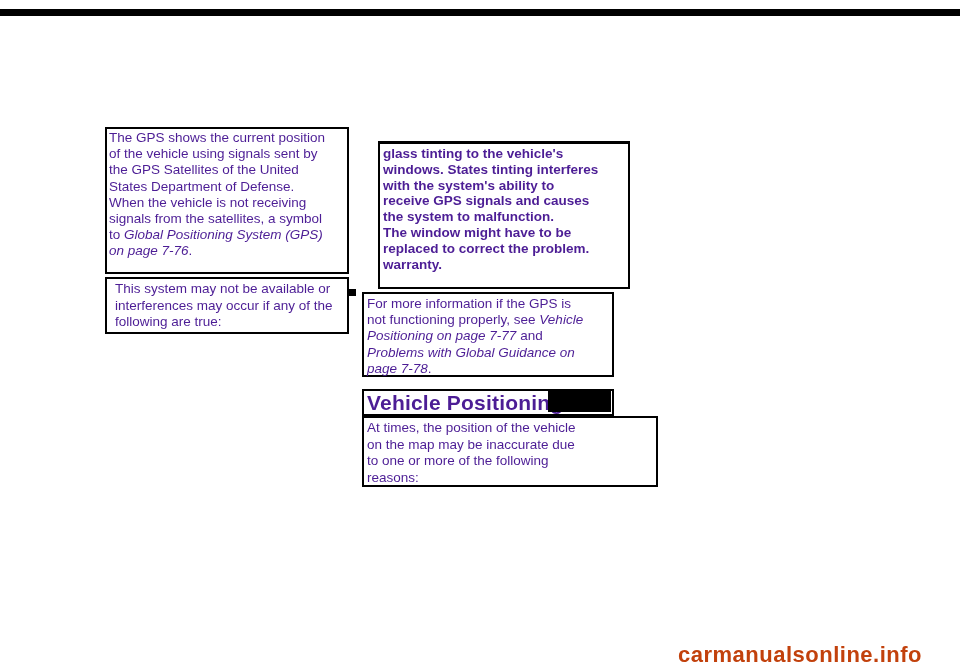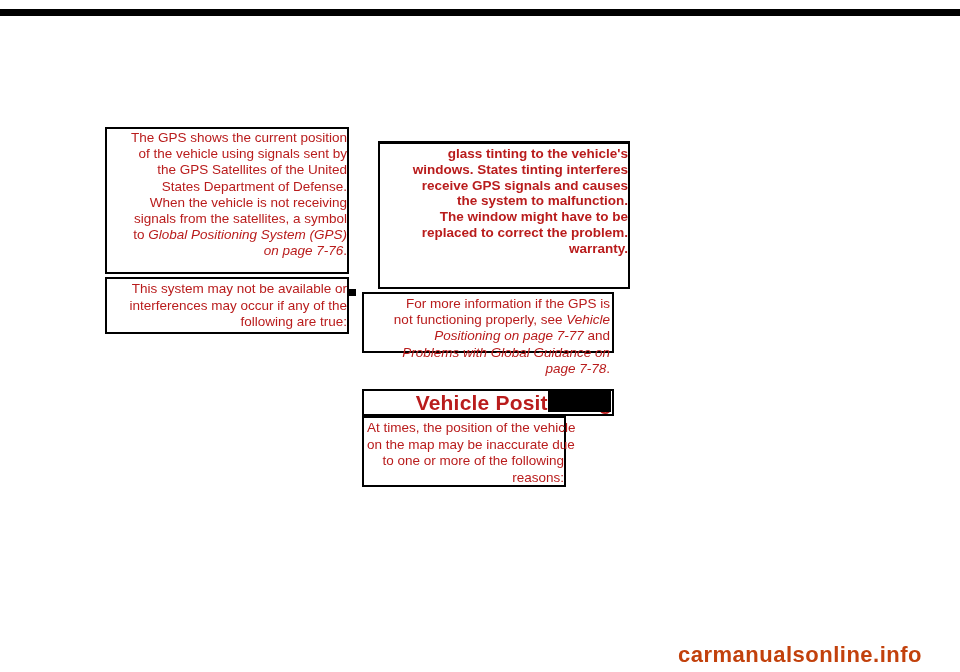--- a/index.html
+++ b/index.html
@@ -17,49 +17,48 @@
     background: #000000;
   }
 
   .tbox {
     position: absolute;
     background: #ffffff;
     border: 2px solid #000000;
     box-sizing: border-box;
     font-size: 13.5px;
     line-height: 16.2px;
-    color: #b91c1c;
-    text-align: right;
+    color: #4c1d95;
   }
   .tbox .line { white-space: nowrap; }
   .tbox em { font-style: italic; }
 
   
   .box-gps-desc      { left: 105px; top: 127px; width: 244px; height: 147px; padding: 1px 0 0 2px; }
-  .box-availability  { left: 105px; top: 277px; width: 244px; height: 57px;  padding: 2px 0 0 14px; line-height: 16.5px; }
+  .box-availability  { left: 105px; top: 277px; width: 244px; height: 57px;  padding: 2px 0 0 8px; line-height: 16.5px; }
 
   
   .box-tinting {
     left: 362px; top: 141px; width: 252px; height: 148px;
     padding: 2px 0 0 3px; font-weight: bold; line-height: 15.8px;
     border-width: 3px 2px 2px 2px;
     margin-left: 16px;
   }
-  .box-moreinfo  { left: 362px; top: 292px; width: 252px; height: 61px; padding: 2px 2px 0 3px; line-height: 16.2px; }
+  .box-moreinfo  { left: 362px; top: 292px; width: 252px; height: 85px; padding: 2px 2px 0 3px; line-height: 16.2px; }
   .box-heading   {
     left: 362px; top: 389px; width: 252px; height: 27px;
     padding: 0 0 0 3px;
     font-size: 21px; font-weight: bold; line-height: 23px;
     letter-spacing: 0.2px;
   }
   .heading-black-fill {
     position: absolute; left: 548px; top: 391px; width: 63px; height: 21px;
     background: #000000;
   }
-  .box-accuracy { left: 362px; top: 416px; width: 204px; height: 71px; padding: 2px 0 0 3px; line-height: 16.5px; }
+  .box-accuracy { left: 362px; top: 416px; width: 296px; height: 71px; padding: 2px 0 0 3px; line-height: 16.5px; }
 
   .artifact-mark {
     position: absolute; left: 349px; top: 289px; width: 7px; height: 7px;
     background: #000000;
   }
 
   .watermark {
     position: absolute; left: 678px; top: 642px;
     font-size: 22px; font-weight: bold; letter-spacing: 0.5px;
     color: #c2410c;
@@ -88,20 +87,21 @@
       <div class="line"><span>This system may not be available or</span></div>
       <div class="line"><span>interferences may occur if any of the</span></div>
       <div class="line"><span>following are true:</span></div>
     </div>
 
   <div class="artifact-mark"></div>
 
   <div class="tbox box-tinting">
       <div class="line"><span>glass tinting to the vehicle's</span></div>
       <div class="line"><span>windows. States tinting interferes</span></div>
+      <div class="line"><span>with the system's ability to</span></div>
       <div class="line"><span>receive GPS signals and causes</span></div>
       <div class="line"><span>the system to malfunction.</span></div>
       <div class="line"><span>The window might have to be</span></div>
       <div class="line"><span>replaced to correct the problem.</span></div>
       <div class="line"><span>warranty.</span></div>
     </div>
 
   <div class="tbox box-moreinfo">
       <div class="line"><span>For more information if the GPS is</span></div>
       <div class="line"><span>not functioning properly, see </span><em>Vehicle</em></div>

